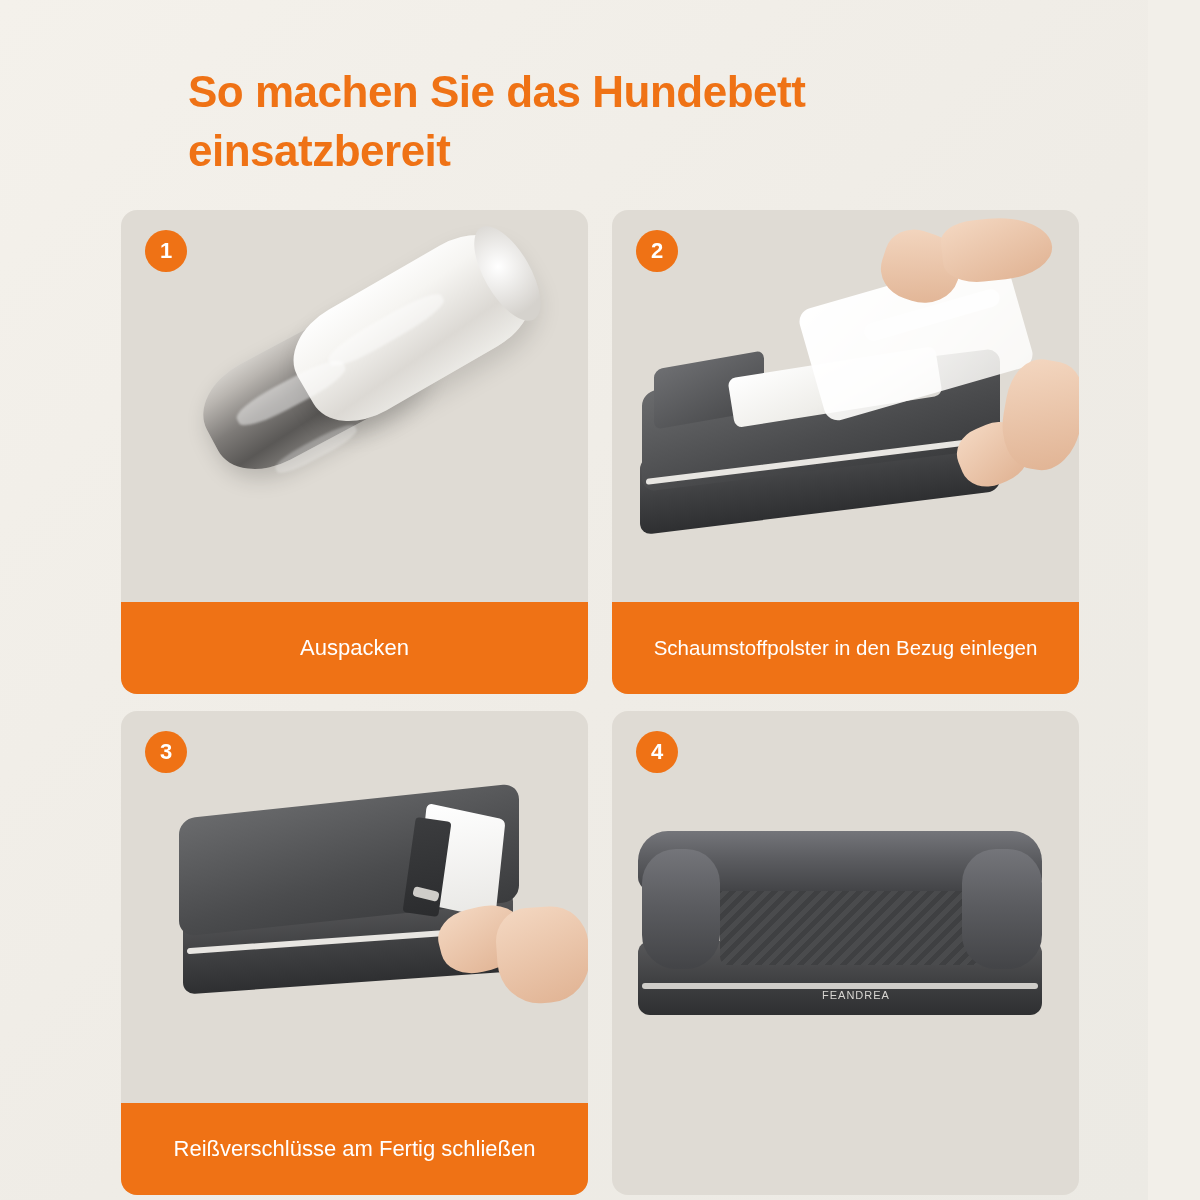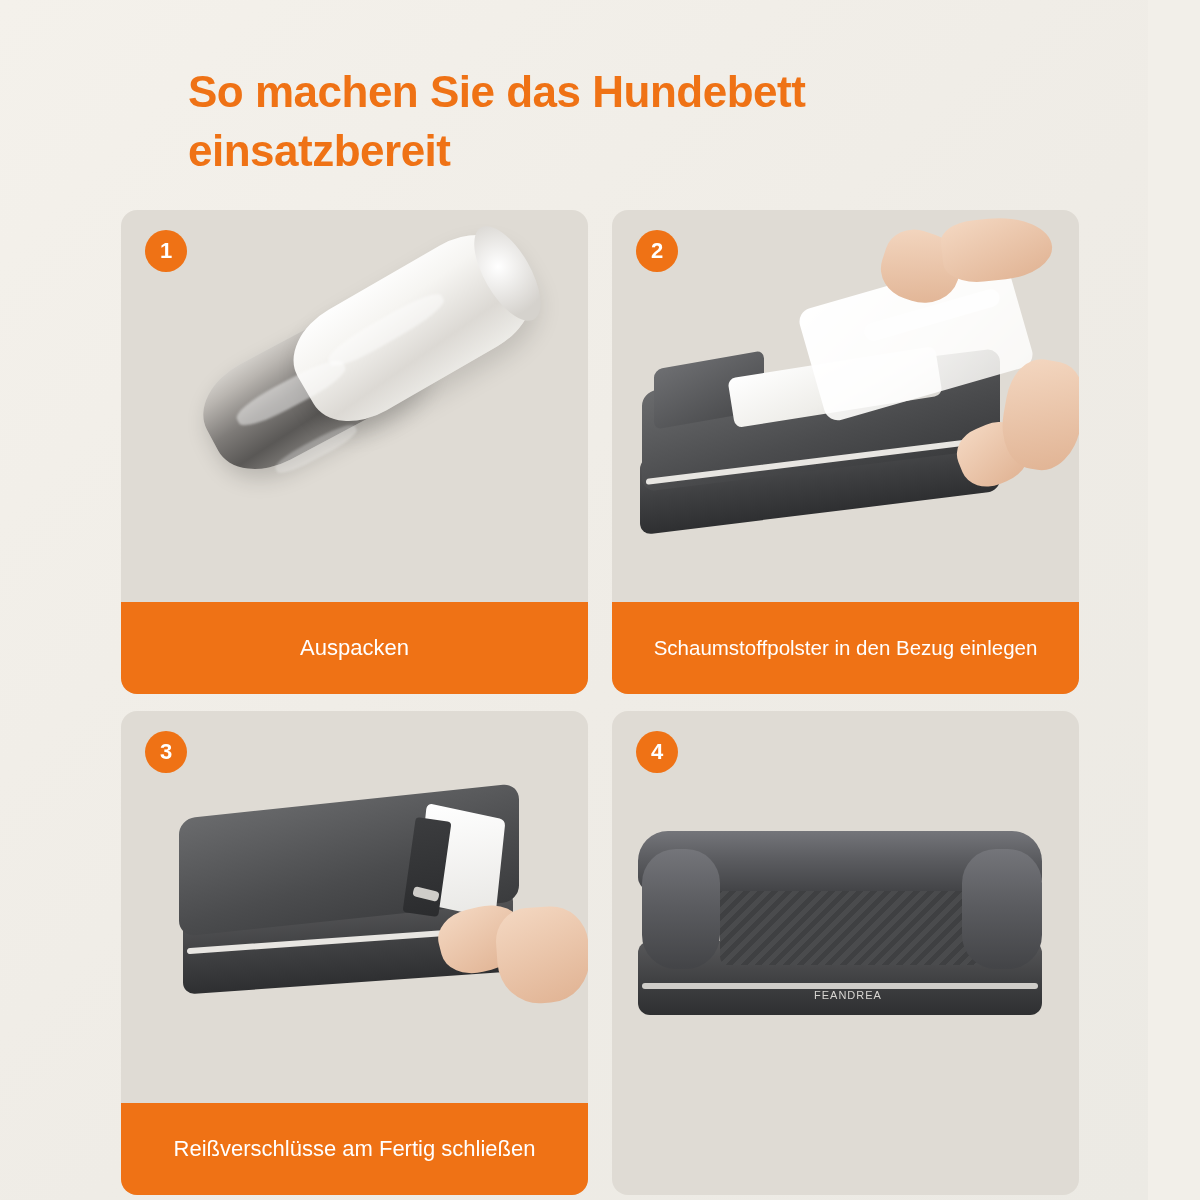--- a/index.html
+++ b/index.html
@@ -235,18 +235,18 @@
 
     <div class="card">
       <div class="badge">4</div>
       <div class="photo">
         <div class="bed-base" style="left:26px;top:230px;width:404px;height:74px;border-radius:12px;"></div>
         <div class="piping" style="left:30px;top:272px;width:396px;background:#cfcdc9;"></div>
         <div class="mattress" style="left:108px;top:168px;width:262px;height:86px;"></div>
         <div class="bolster" style="left:26px;top:120px;width:404px;height:60px;border-radius:30px 30px 14px 14px;"></div>
         <div class="bolster" style="left:30px;top:138px;width:78px;height:120px;border-radius:34px;"></div>
         <div class="bolster" style="left:350px;top:138px;width:80px;height:120px;border-radius:34px;"></div>
-        <div class="logo" style="left:160px;top:278px;padding-left:42px;">FEANDREA</div>
+        <div class="logo" style="left:168px;top:278px;padding-left:42px;">FEANDREA</div>
       </div>
     </div>
 
   </div>
 </div>
 
 </body></html>

